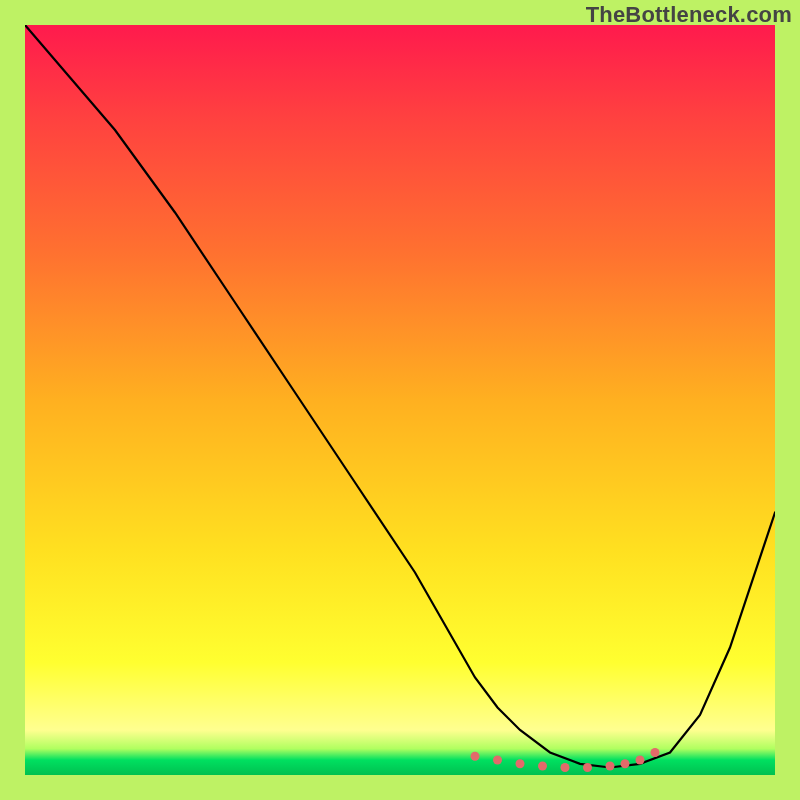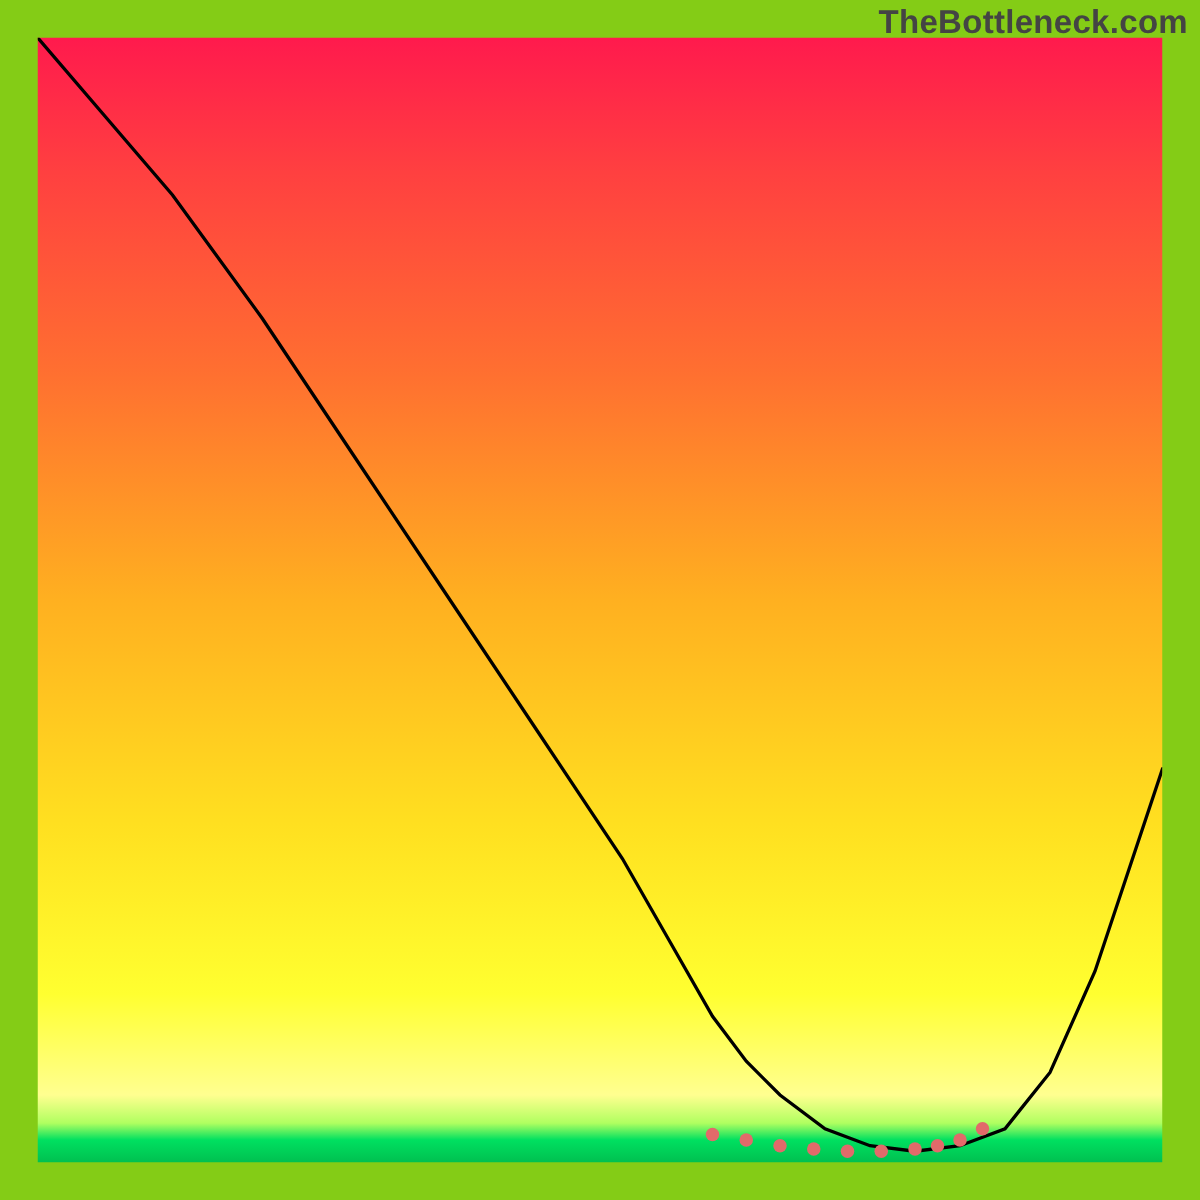--- a/index.html
+++ b/index.html
@@ -1,21 +1,21 @@
 <!DOCTYPE html>
 <html><head>
 <meta charset="utf-8">
 <style>
   * { margin: 0; padding: 0; box-sizing: border-box; }
   html, body { width: 800px; height: 800px; overflow: hidden; background: #000; }
   .frame {
     position: absolute;
     left: 0; top: 0;
     width: 800px; height: 800px;
-    background: #84cc16;
+    background: #bef264;
     padding-left: 28px;
   }
   .plot-area {
     position: absolute;
     left: 25px; top: 25px;
     width: 750px; height: 750px;
     overflow: hidden;
   }
   .gradient-bg {
     position: absolute;

